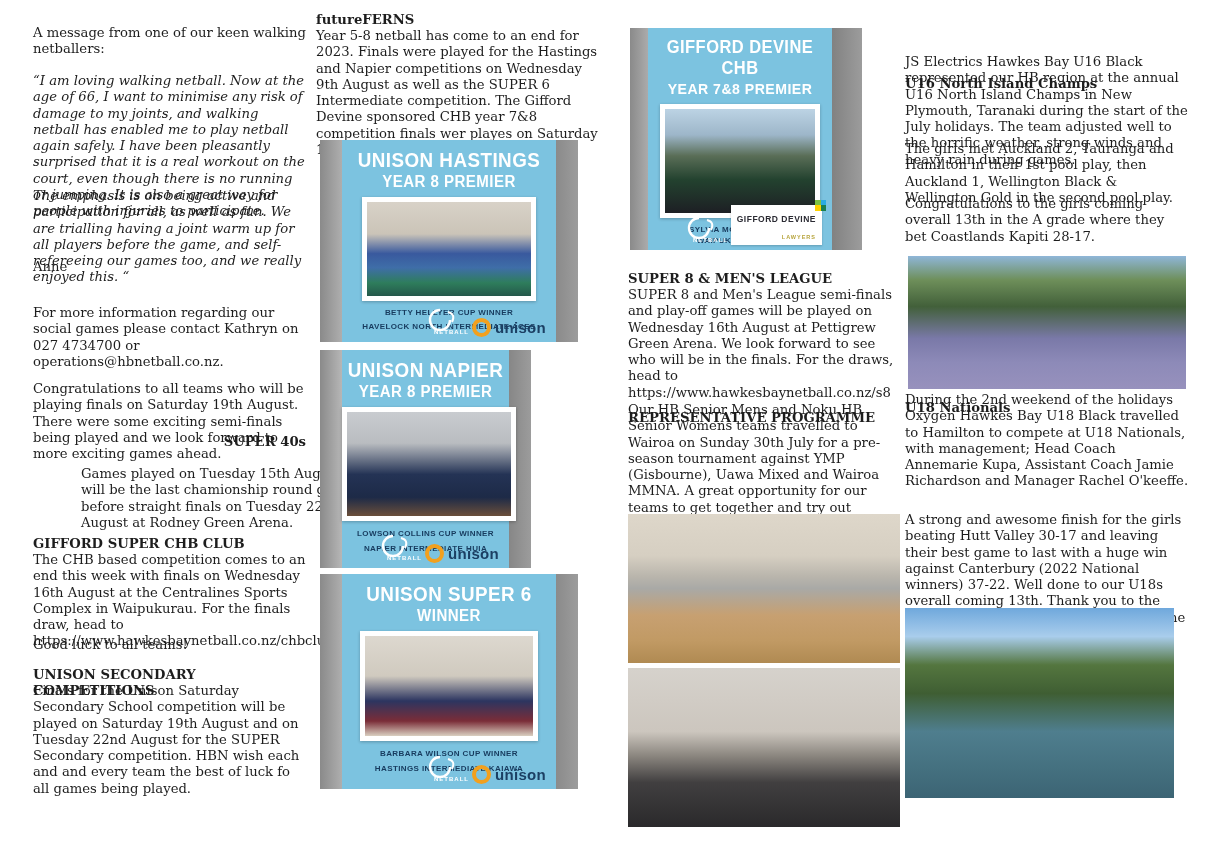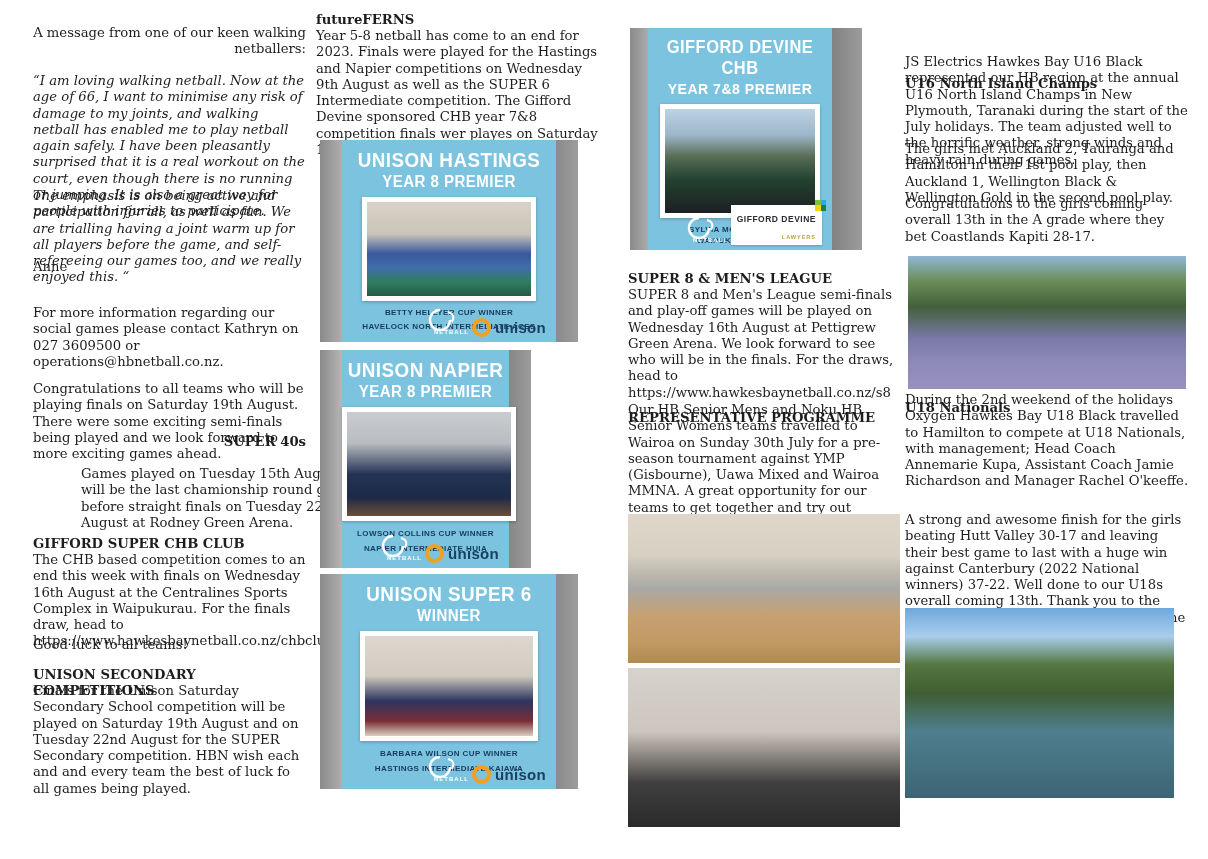--- a/index.html
+++ b/index.html
@@ -45,25 +45,25 @@
   .photo-mens{background:linear-gradient(180deg,#d6d2cc 0%,#ccc6be 40%,#8c8780 55%,#413f40 72%,#2a292b 100%);}
   .photo-u16{background:linear-gradient(180deg,#8fb6d8 0%,#6e8f5a 18%,#42603a 38%,#7a79a8 62%,#8d8ab8 80%,#9791bd 100%);}
   .photo-u18{background:linear-gradient(180deg,#6fa8dc 0%,#a9cdec 15%,#54763f 30%,#3f5e33 45%,#4f7e8e 65%,#44707f 85%,#3c6474 100%);}
 </style>
 </head>
 <body>
 
 <div class="page">
 
   <div class="col" style="left:33px;width:273px;">
-    <div class="blk" style="top:25px;width:273px;text-align:right;">A message from one of our keen walking netballers:</div>
+    <div class="blk" style="top:25px;width:273px;">A message from one of our keen walking netballers:</div>
     <div class="blk it" style="top:73px;width:273px;">“I am loving walking netball. Now at the age of 66, I want to minimise any risk of damage to my joints, and walking netball has enabled me to play netball again safely. I have been pleasantly surprised that it is a real workout on the court, even though there is no running or jumping. It is also a great way for people with injuries to participate.</div>
     <div class="blk it" style="top:188px;width:273px;">The emphasis is on being active and participation for all, as well as fun. We are trialling having a joint warm up for all players before the game, and self-refereeing our games too, and we really enjoyed this. “</div>
     <div class="blk" style="top:259px;width:273px;">Anne</div>
-    <div class="blk" style="top:305px;width:273px;">For more information regarding our social games please contact Kathryn on 027 3609500 or operations@hbnetball.co.nz.</div>
+    <div class="blk" style="top:305px;width:273px;">For more information regarding our social games please contact Kathryn on 027 4734700 or operations@hbnetball.co.nz.</div>
     <div class="blk" style="top:381px;width:273px;">Congratulations to all teams who will be playing finals on Saturday 19th August.  There were some exciting semi-finals being played and we look forward to more exciting games ahead.</div>
     <div class="blk h" style="top:434px;width:273px;text-align:right;">SUPER 40s</div>
     <div class="blk" style="top:466px;width:273px;margin-left:48px;">Games played on Tuesday 15th August will be the last chamionship round game before straight finals on Tuesday 22nd August at Rodney Green Arena.</div>
     <div class="blk h" style="top:536px;width:273px;">GIFFORD SUPER CHB CLUB</div>
     <div class="blk" style="top:552px;width:273px;">The CHB based competition comes to an end this week with finals on Wednesday 16th August at the Centralines Sports Complex in Waipukurau.  For the finals draw, head to https://www.hawkesbaynetball.co.nz/chbclub</div>
     <div class="blk" style="top:637px;width:273px;">Good luck to all teams!</div>
     <div class="blk h" style="top:667px;width:273px;">UNISON SECONDARY COMPETITIONS</div>
     <div class="blk" style="top:683px;width:273px;">Finals for the Unison Saturday Secondary School competition will be played on Saturday 19th August and on Tuesday 22nd August for the SUPER Secondary competition.  HBN wish each and and every team the best of luck fo all games being played.</div>
   </div>
 

